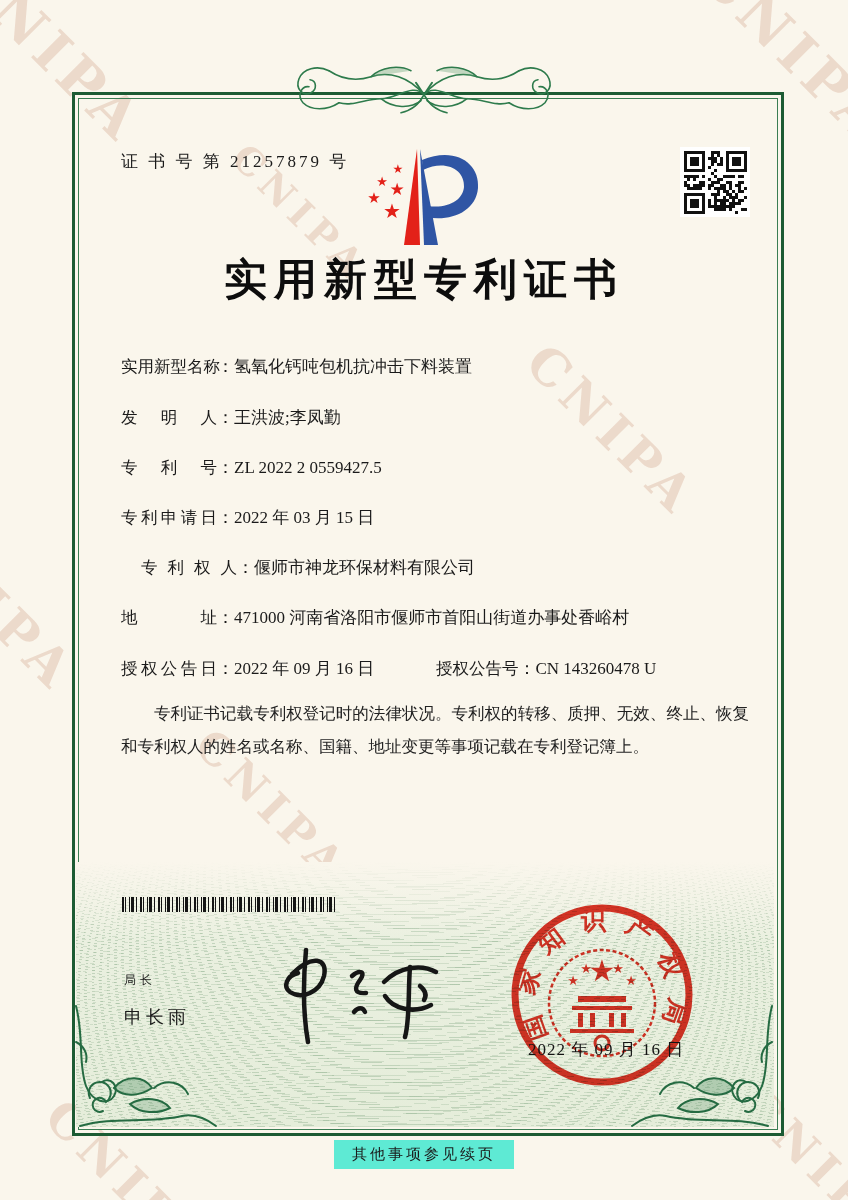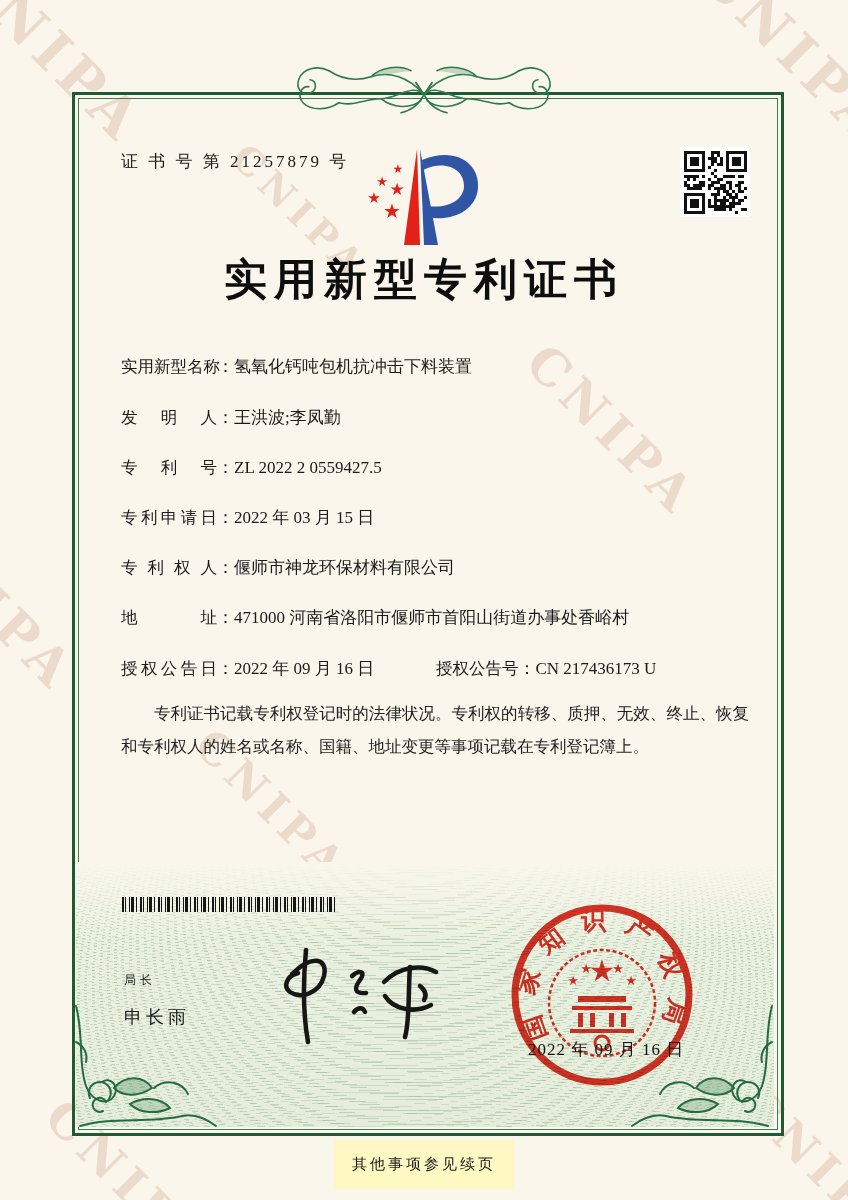--- a/index.html
+++ b/index.html
@@ -66,21 +66,21 @@
   .signer-name{position:absolute; left:124px; top:1005px; font-size:18px; letter-spacing:4px; z-index:2;
     font-family:"Liberation Sans","DejaVu Sans",sans-serif;text-align:right;}
   .signature{position:absolute; left:252px; top:942px; z-index:2;}
   .seal{position:absolute; left:510px; top:903px; width:184px; height:184px; z-index:3;
     mix-blend-mode:multiply;}
   .seal-date{position:absolute; left:528px; top:1038px; font-size:17px; letter-spacing:1px;
     color:#141414; z-index:4; white-space:nowrap;}
   .page-info{position:absolute; left:0; right:0; top:1097px; text-align:center;
     font-size:14.5px; letter-spacing:2px; color:#2b2b2b; z-index:2;}
   .continuation{position:absolute; left:424px; top:1140px; transform:translateX(-50%);
-    background:#fef9c3; padding:15px 18px; font-size:15px; letter-spacing:3px; z-index:2;}
+    background:#5eead4; padding:5px 18px; font-size:15px; letter-spacing:3px; z-index:2;}
 </style>
 </head>
 <body>
 
 <div class="page">
 
   <span class="wm" style="left:50px;  top:48px;  font-size:56px;">CNIPA</span>
   <span class="wm" style="left:795px; top:50px;  font-size:56px;">CNIPA</span>
   <span class="wm" style="left:300px; top:212px; font-size:38px;">CNIPA</span>
   <span class="wm" style="left:612px; top:430px; font-size:50px;">CNIPA</span>
@@ -305,30 +305,30 @@
   </div>
   <div class="row" style="top:406px;">
     <span class="f-label">发明人</span><span class="f-colon">：</span><span class="f-value">王洪波;李凤勤</span>
   </div>
   <div class="row" style="top:456px;">
     <span class="f-label">专利号</span><span class="f-colon">：</span><span class="f-value">ZL 2022 2 0559427.5</span>
   </div>
   <div class="row" style="top:506px;">
     <span class="f-label">专利申请日</span><span class="f-colon">：</span><span class="f-value">2022 年 03 月 15 日</span>
   </div>
-  <div class="row" style="top:556px;">
+  <div class="row" style="top:556px;margin-left:20px;">
     <span class="f-label">专利权人</span><span class="f-colon">：</span><span class="f-value">偃师市神龙环保材料有限公司</span>
   </div>
   <div class="row" style="top:606px;">
     <span class="f-label">地址</span><span class="f-colon">：</span><span class="f-value">471000 河南省洛阳市偃师市首阳山街道办事处香峪村</span>
   </div>
   <div class="row row-grant" style="top:657px;">
     <span class="f-label">授权公告日</span><span class="f-colon">：</span><span class="f-value">2022 年 09 月 16 日</span>
     <span class="group2">
-      <span style="font-size:16.5px;">授权公告号</span><span class="f-colon">：</span><span class="f-value">CN 217436173 U</span>
+      <span style="font-size:16.5px;">授权公告号</span><span class="f-colon">：</span><span class="f-value">CN 143260478 U</span>
     </span>
   </div>
 
   <div class="body-text">
     <p>专利证书记载专利权登记时的法律状况。专利权的转移、质押、无效、终止、恢复和专利权人的姓名或名称、国籍、地址变更等事项记载在专利登记簿上。</p>
   </div>
 
   <div class="barcode"></div>
 
   <div class="signer-title">局长</div>

